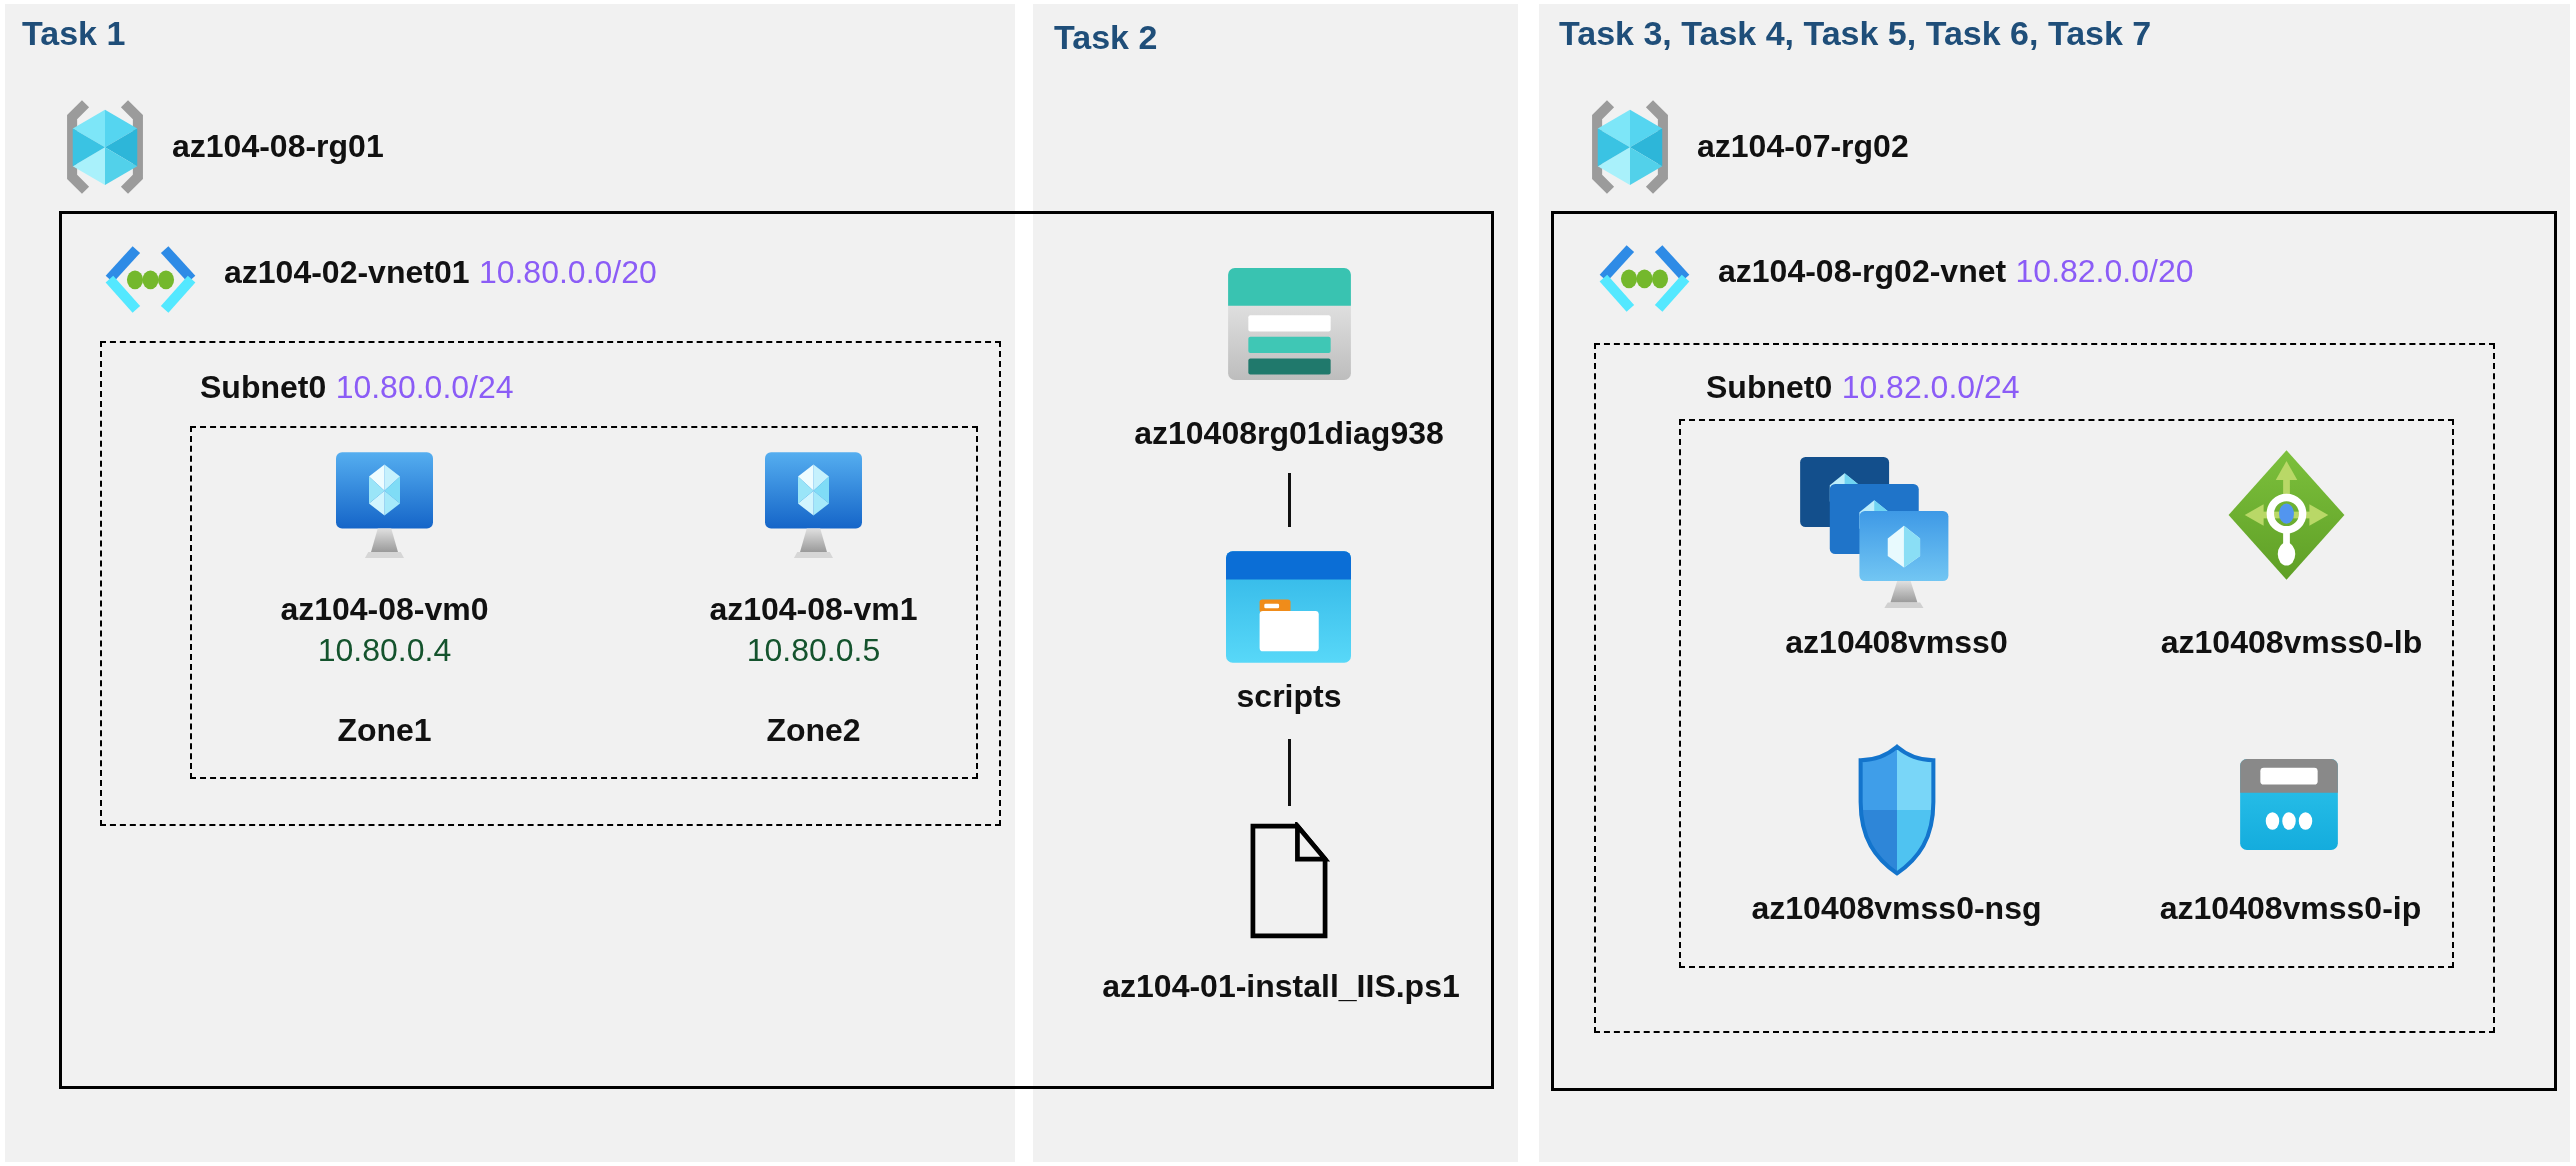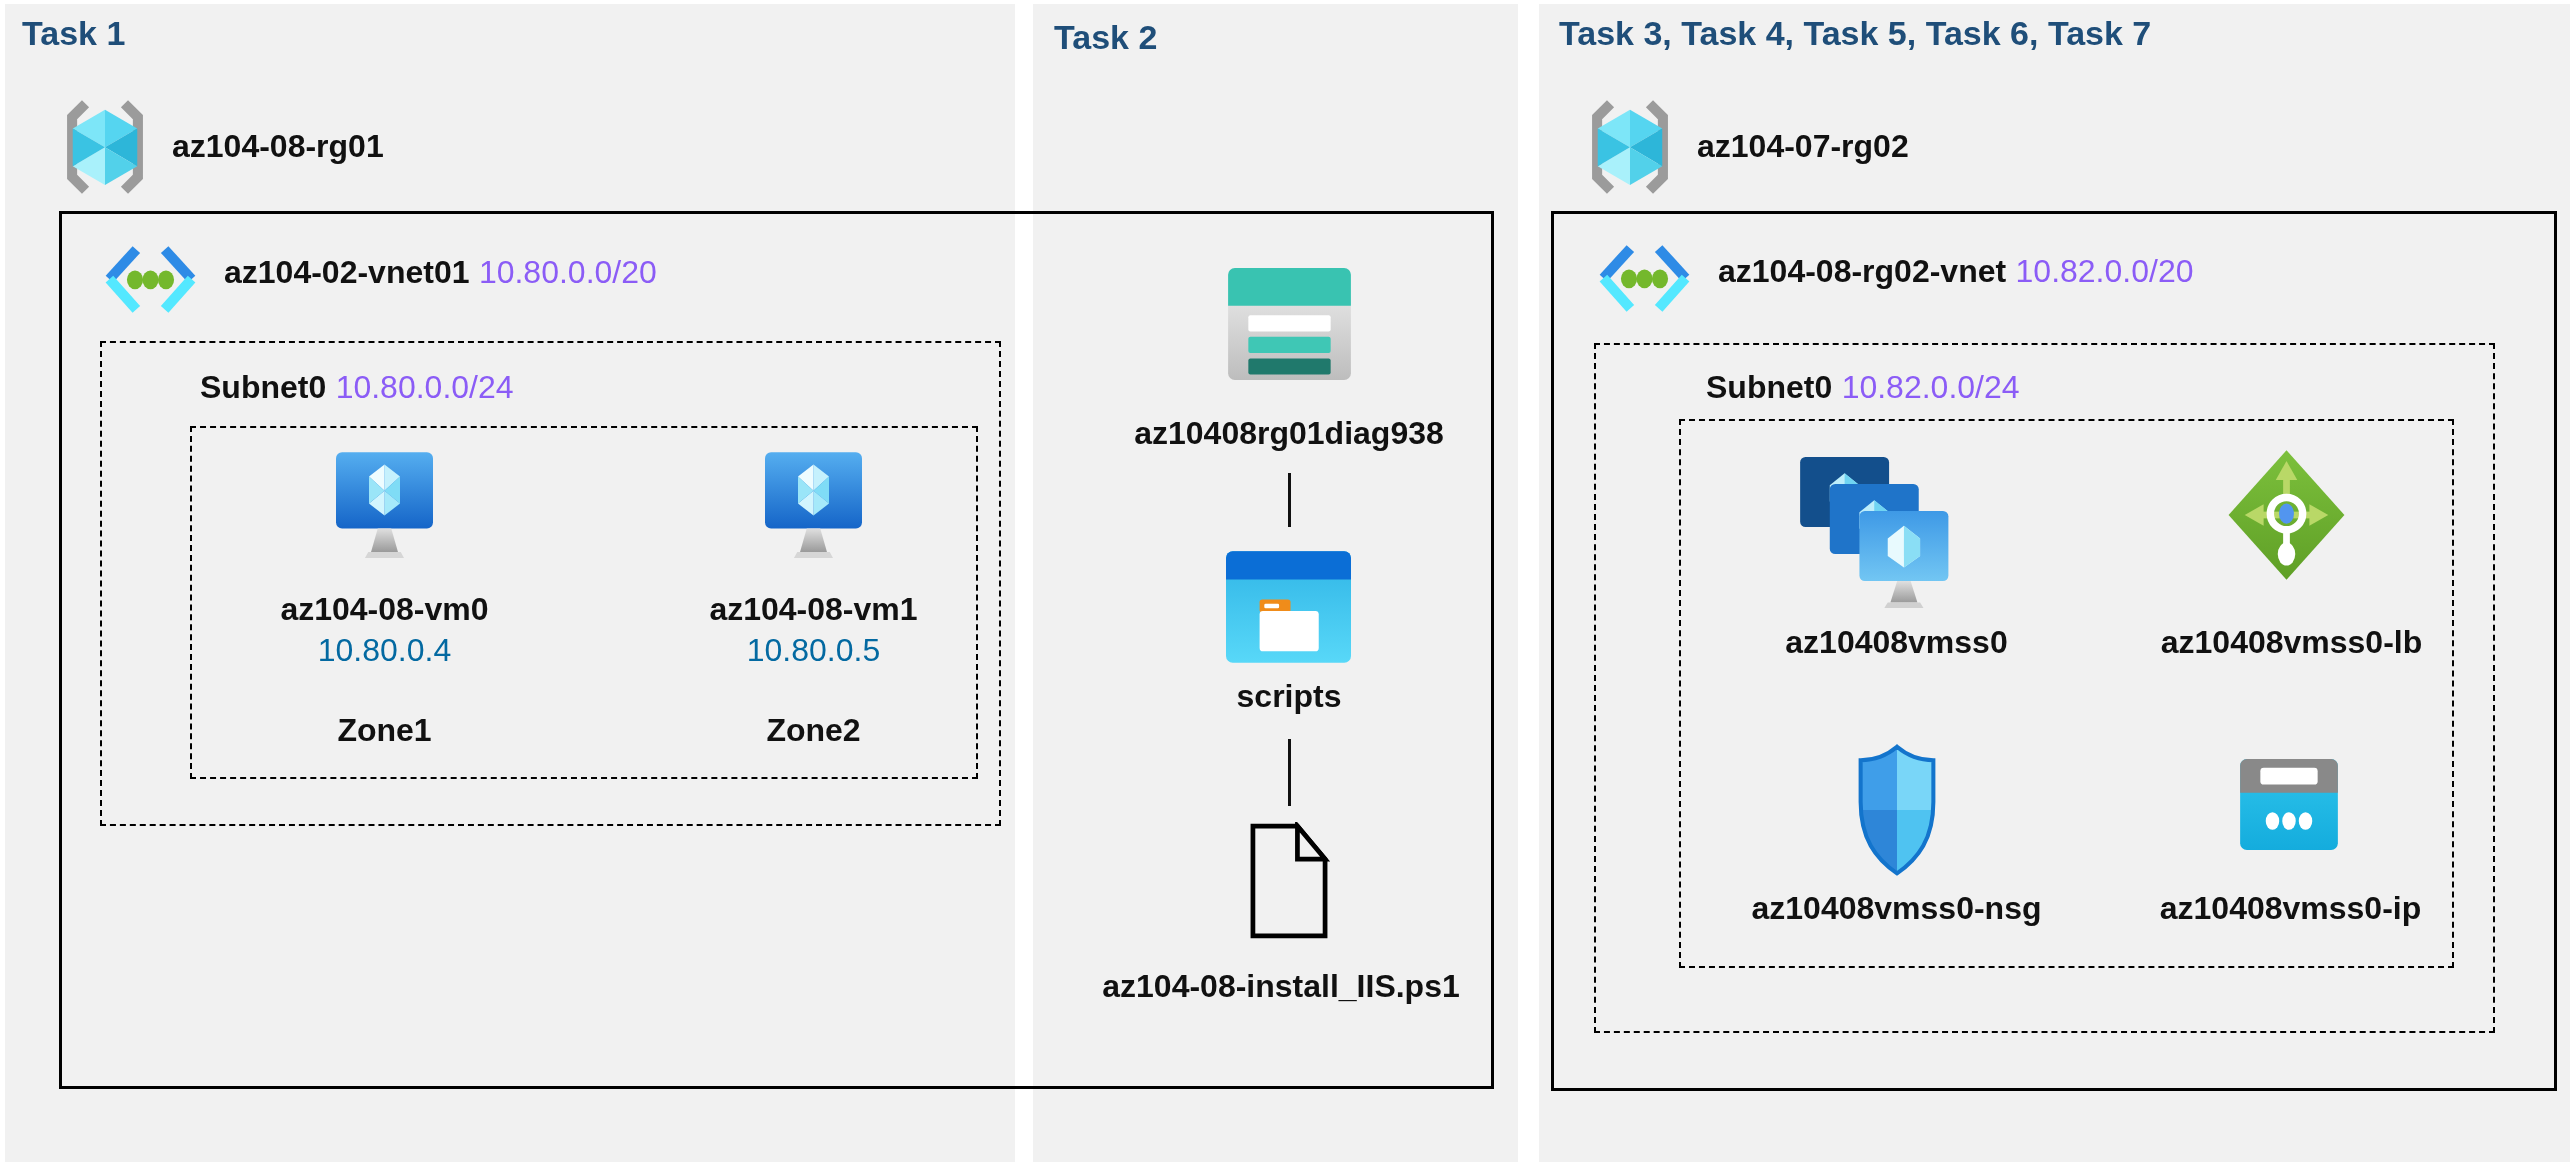--- a/index.html
+++ b/index.html
@@ -6,21 +6,21 @@
   .stage{position:relative;width:2576px;height:1166px;background:#ffffff;
          font-family:"Liberation Sans", sans-serif;overflow:hidden;padding-left:42px;}
   .abs{position:absolute;}
   .panel{position:absolute;top:4px;height:1158px;background:#f1f1f1;}
   .task-header{position:absolute;font-size:34px;font-weight:700;color:#1f4e79;white-space:nowrap;}
   .black-box{position:absolute;border:3.4px solid #000;box-sizing:border-box;}
   .dashed-box{position:absolute;border:2px dashed #000;box-sizing:border-box;}
   .lbl{position:absolute;font-size:32px;font-weight:700;color:#111;white-space:nowrap;}
   .lbl .cidr{font-weight:400;color:#8b5cf6;margin-left:9.4px;}
   .clbl{position:absolute;width:405px;text-align:center;font-size:32px;font-weight:700;color:#111;white-space:nowrap;}
-  .clbl.reg{font-weight:400;color:#0369a1;}
+  .clbl.reg{font-weight:400;color:#14532d;}
   .wide{width:472px;}
   .conn{position:absolute;width:2.7px;background:#111;}
   svg{display:block;}
 </style>
 </head>
 <body>
 
 <div class="stage">
 
   <div class="panel" style="left:5.4px;width:1010px;"></div>
@@ -164,21 +164,21 @@
   <div class="clbl wide" style="left:1053px;top:678px;">scripts</div>
 
   <div class="conn" style="left:1288px;top:739px;height:67px;"></div>
 
   <div class="abs" style="left:1246px;top:822px;">
     <svg width="86" height="118" viewBox="0 0 127 175">
       <polygon points="10,6 76,6 117,55 117,169 10,169" fill="#f1f1f1" stroke="#000" stroke-width="7"></polygon>
       <polygon points="76,6 76,55 117,55" fill="#f1f1f1" stroke="#000" stroke-width="7"></polygon>
     </svg>
   </div>
-  <div class="clbl wide" style="left:1045px;top:968px;">az104-08-install_IIS.ps1</div>
+  <div class="clbl wide" style="left:1045px;top:968px;">az104-01-install_IIS.ps1</div>
 
   <div class="abs" style="left:1594px;top:243px;">
     <svg width="101" height="71" viewBox="0 0 150 105">
       <path d="M54,8 L14,52" stroke="#2e8be6" stroke-width="15" fill="none"></path>
       <path d="M14,52 L54,97" stroke="#54e8ff" stroke-width="15" fill="none"></path>
       <path d="M96,8 L136,52" stroke="#2e8be6" stroke-width="15" fill="none"></path>
       <path d="M136,52 L96,97" stroke="#54e8ff" stroke-width="15" fill="none"></path>
       <ellipse cx="52" cy="53" rx="12" ry="14" fill="#74b82c"></ellipse>
       <ellipse cx="75" cy="53" rx="12" ry="14" fill="#74b82c"></ellipse>
       <ellipse cx="98" cy="53" rx="12" ry="14" fill="#74b82c"></ellipse>

